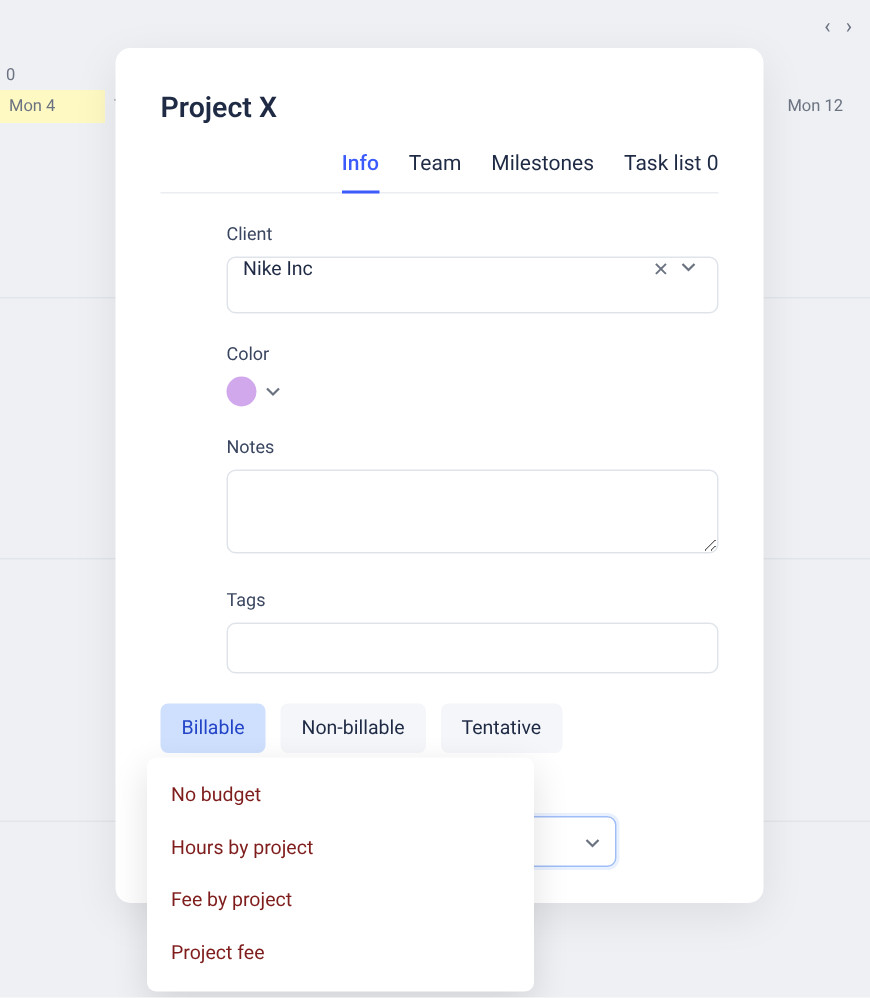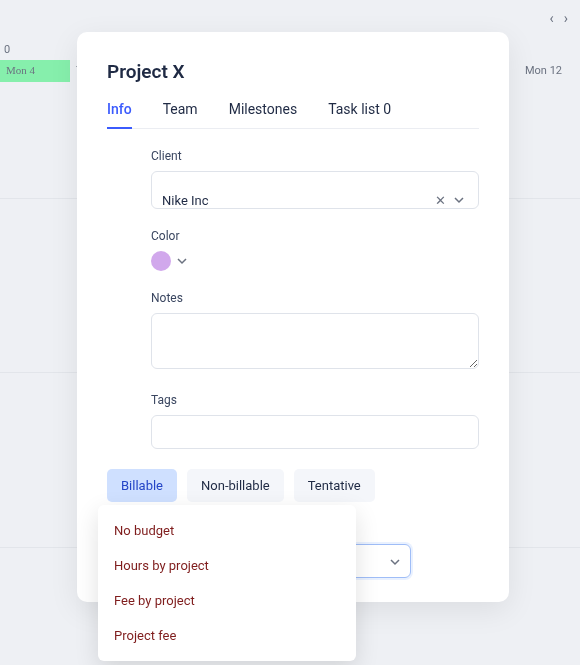--- a/index.html
+++ b/index.html
@@ -5,48 +5,48 @@
   * { box-sizing: border-box; margin: 0; padding: 0; font-family: -apple-system, BlinkMacSystemFont, "Segoe UI", Roboto, sans-serif; }
   body { background: #eef0f4; width: 580px; height: 665px; overflow: hidden; position: relative; }
 
   .bg-header { position: absolute; top: 0; left: 0; right: 0; height: 36px; display: flex; align-items: center; justify-content: flex-end; padding: 0 12px; gap: 10px; }
   .bg-nav-arrow { color: #6b7280; cursor: pointer; font-size: 14px; }
 
   .bg-zero { position: absolute; top: 43px; left: 4px; font-size: 11px; color: #6b7280; }
 
   .bg-days { position: absolute; top: 60px; left: 0; right: 0; height: 22px; display: flex; font-size: 11px; color: #6b7280; }
   .bg-day { flex: 0 0 70px; padding: 4px 6px; }
-  .bg-day.selected { background: #86efac; font-family: Liberation Serif, serif; }
+  .bg-day.selected { background: #fef9c3; }
   .bg-day:last-child { margin-left: auto; }
   .bg-day.right1 { position:absolute; right:68px; }
   .bg-day.right2 { position:absolute; right:12px; }
 
   .bg-gridline { position: absolute; left: 0; right: 0; height: 1px; background: #e2e5ea; }
 
   .modal {
     position: absolute;
     left: 77px; top: 32px;
     width: 432px;
     background: #fff;
     border-radius: 10px;
     box-shadow: 0 8px 30px rgba(0,0,0,0.08);
     padding: 28px 30px 24px;
   }
   .modal-title { font-size: 19px; font-weight: 600; color: #1f2a44; margin-bottom: 18px; }
 
-  .tabs { display: flex; gap: 31px; border-bottom: 1px solid #ebedf2; margin-bottom: 20px; }
+  .tabs { display: flex; gap: 20px; border-bottom: 1px solid #ebedf2; margin-bottom: 20px; justify-content: flex-end; }
   .tab { font-size: 14px; color: #1f2a44; padding-bottom: 10px; cursor: pointer; }
   .tab.active { color: #3b5bfd; border-bottom: 2px solid #3b5bfd; margin-bottom: -1px; font-weight: 500; }
 
   .field-label { font-size: 12px; color: #3a4660; margin-bottom: 8px; }
   .field-group { margin-bottom: 20px; margin-left: 44px; }
 
   .input-box {
     width: 100%; border: 1px solid #dfe3ea; border-radius: 6px;
-    height: 38px; display: flex; align-items: flex-end; padding: 0 10px;
+    height: 38px; display: flex; align-items: flex-start; padding: 0 10px;
     font-size: 13px; color: #1f2a44; background: #fff;
   }
   .input-box .value { flex: 1; }
   .input-box .icon-btn { color: #6b7280; padding: 0 4px; cursor: pointer; }
 
   .color-row { display: flex; align-items: center; gap: 6px; }
   .color-swatch { width: 20px; height: 20px; border-radius: 50%; background: #d1a8ec; }
 
   .notes-area { width: 100%; border: 1px solid #dfe3ea; border-radius: 6px; height: 56px; resize: both; padding: 8px; font-size: 13px; }
   .notes-wrap { position: relative; }

